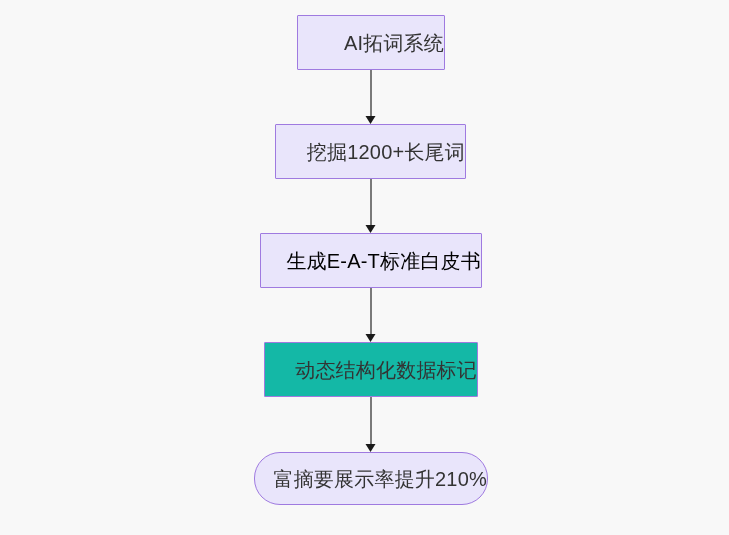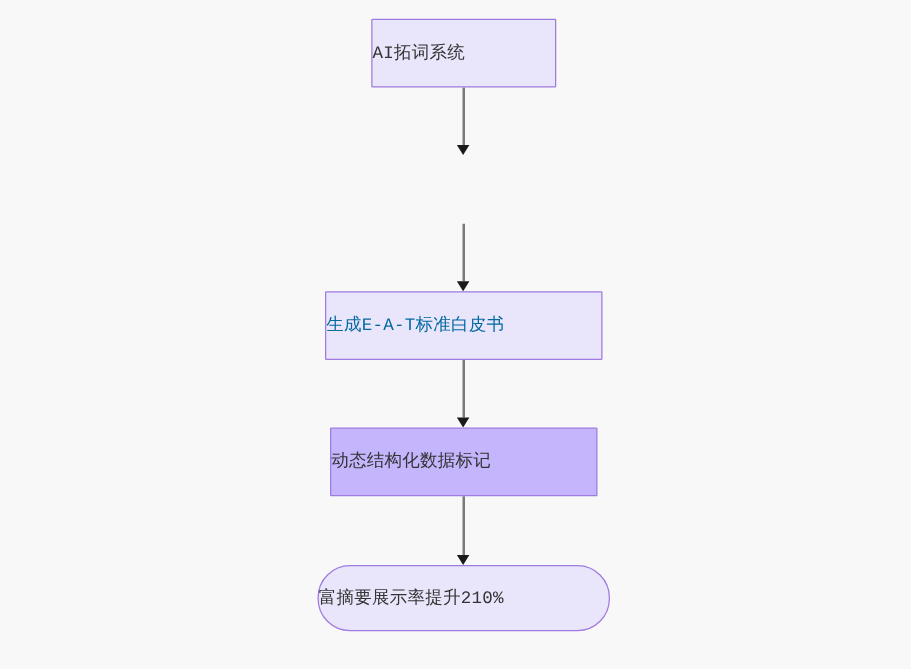--- a/index.html
+++ b/index.html
@@ -19,28 +19,27 @@
     height: 535px;
   }
   .node {
     position: absolute;
     box-sizing: border-box;
     background: #e9e5fb;
     border: 1.6px solid #9f7ae0;
     border-radius: 1px;
     display: flex;
     align-items: center;
-    justify-content: flex-start;
+    justify-content: flex-end;
     color: #333333;
-    font-size: 14px;
+    font-size: 20px;
     line-height: 1;
     letter-spacing: 0.2px;
     white-space: nowrap;
     user-select: none;
-    font-family: Liberation Mono, monospace;
   }
   .node-label {
     display: block;
   }
   .edge {
     position: absolute;
     width: 0;
   }
   .edge-line {
     position: absolute;
@@ -79,23 +78,26 @@
     <div class="edge-arrow" style="top: 45.5px; border-top-color: rgb(26, 26, 26);"></div>
   </div>
   <div class="edge" style="left: 371px; top: 397px; height: 55px;">
     <div class="edge-line" style="height: 47px; background: rgb(122, 122, 122);"></div>
     <div class="edge-arrow" style="top: 46.5px; border-top-color: rgb(26, 26, 26);"></div>
   </div>
 
   <div class="node" style="left: 297px; top: 15px; width: 148px; height: 55px; background: rgb(233, 229, 251); border-color: rgb(159, 122, 224); color: rgb(51, 51, 51);">
     <span class="node-label">AI拓词系统</span>
   </div>
-  <div class="node" style="left: 260px; top: 233px; width: 222px; height: 55px; background: rgb(233, 229, 251); border-color: rgb(159, 122, 224); color: #0369a1;">
+  <div class="node" style="left: 275px; top: 124px; width: 191px; height: 55px; background: rgb(233, 229, 251); border-color: rgb(159, 122, 224); color: rgb(51, 51, 51);">
+    <span class="node-label">挖掘1200+长尾词</span>
+  </div>
+  <div class="node" style="left: 260px; top: 233px; width: 222px; height: 55px; background: rgb(233, 229, 251); border-color: rgb(159, 122, 224); color: #000000;">
     <span class="node-label">生成E-A-T标准白皮书</span>
   </div>
-  <div class="node" style="left: 264px; top: 342px; width: 214px; height: 55px; background: #c4b5fd; border-color: rgb(159, 122, 224); color: rgb(51, 51, 51);">
+  <div class="node" style="left: 264px; top: 342px; width: 214px; height: 55px; background: #14b8a6; border-color: rgb(159, 122, 224); color: rgb(51, 51, 51);">
     <span class="node-label">动态结构化数据标记</span>
   </div>
   <div class="node" style="left: 254px; top: 452px; width: 234px; height: 53px; background: rgb(233, 229, 251); border-color: rgb(159, 122, 224); color: rgb(51, 51, 51); border-radius: 26px;">
     <span class="node-label">富摘要展示率提升210%</span>
   </div>
 
 </div>
 
 </body></html>

